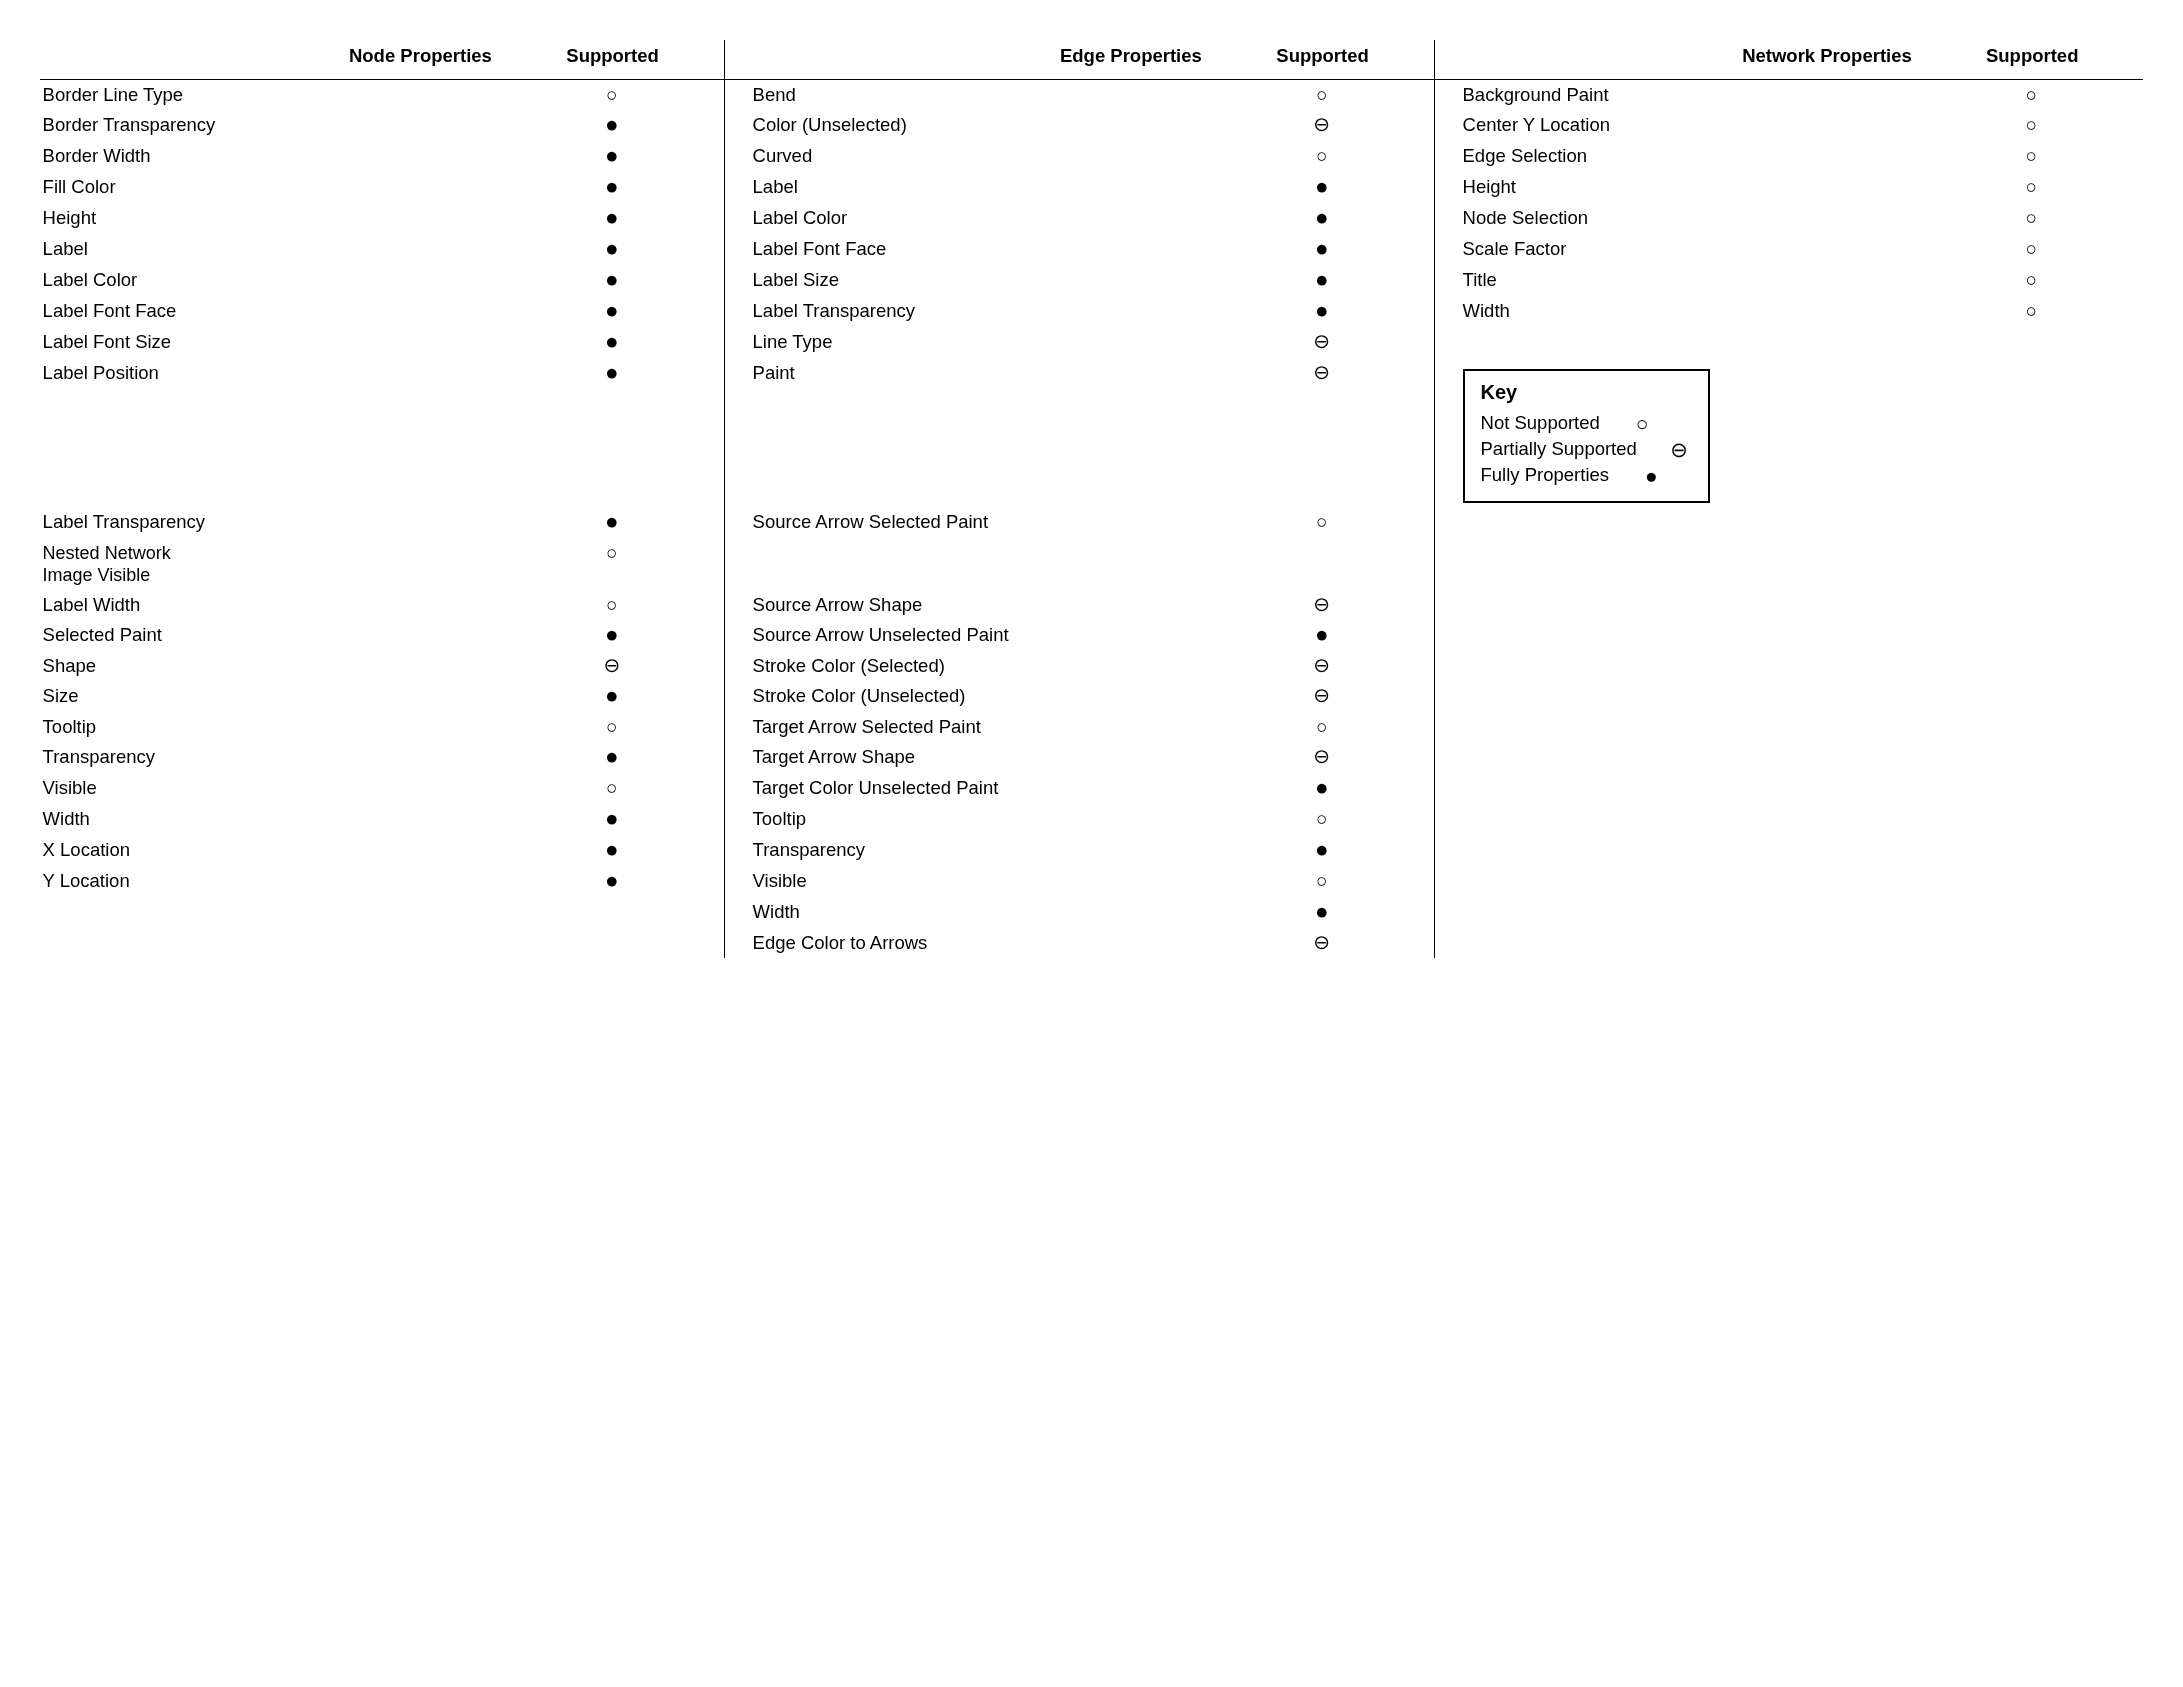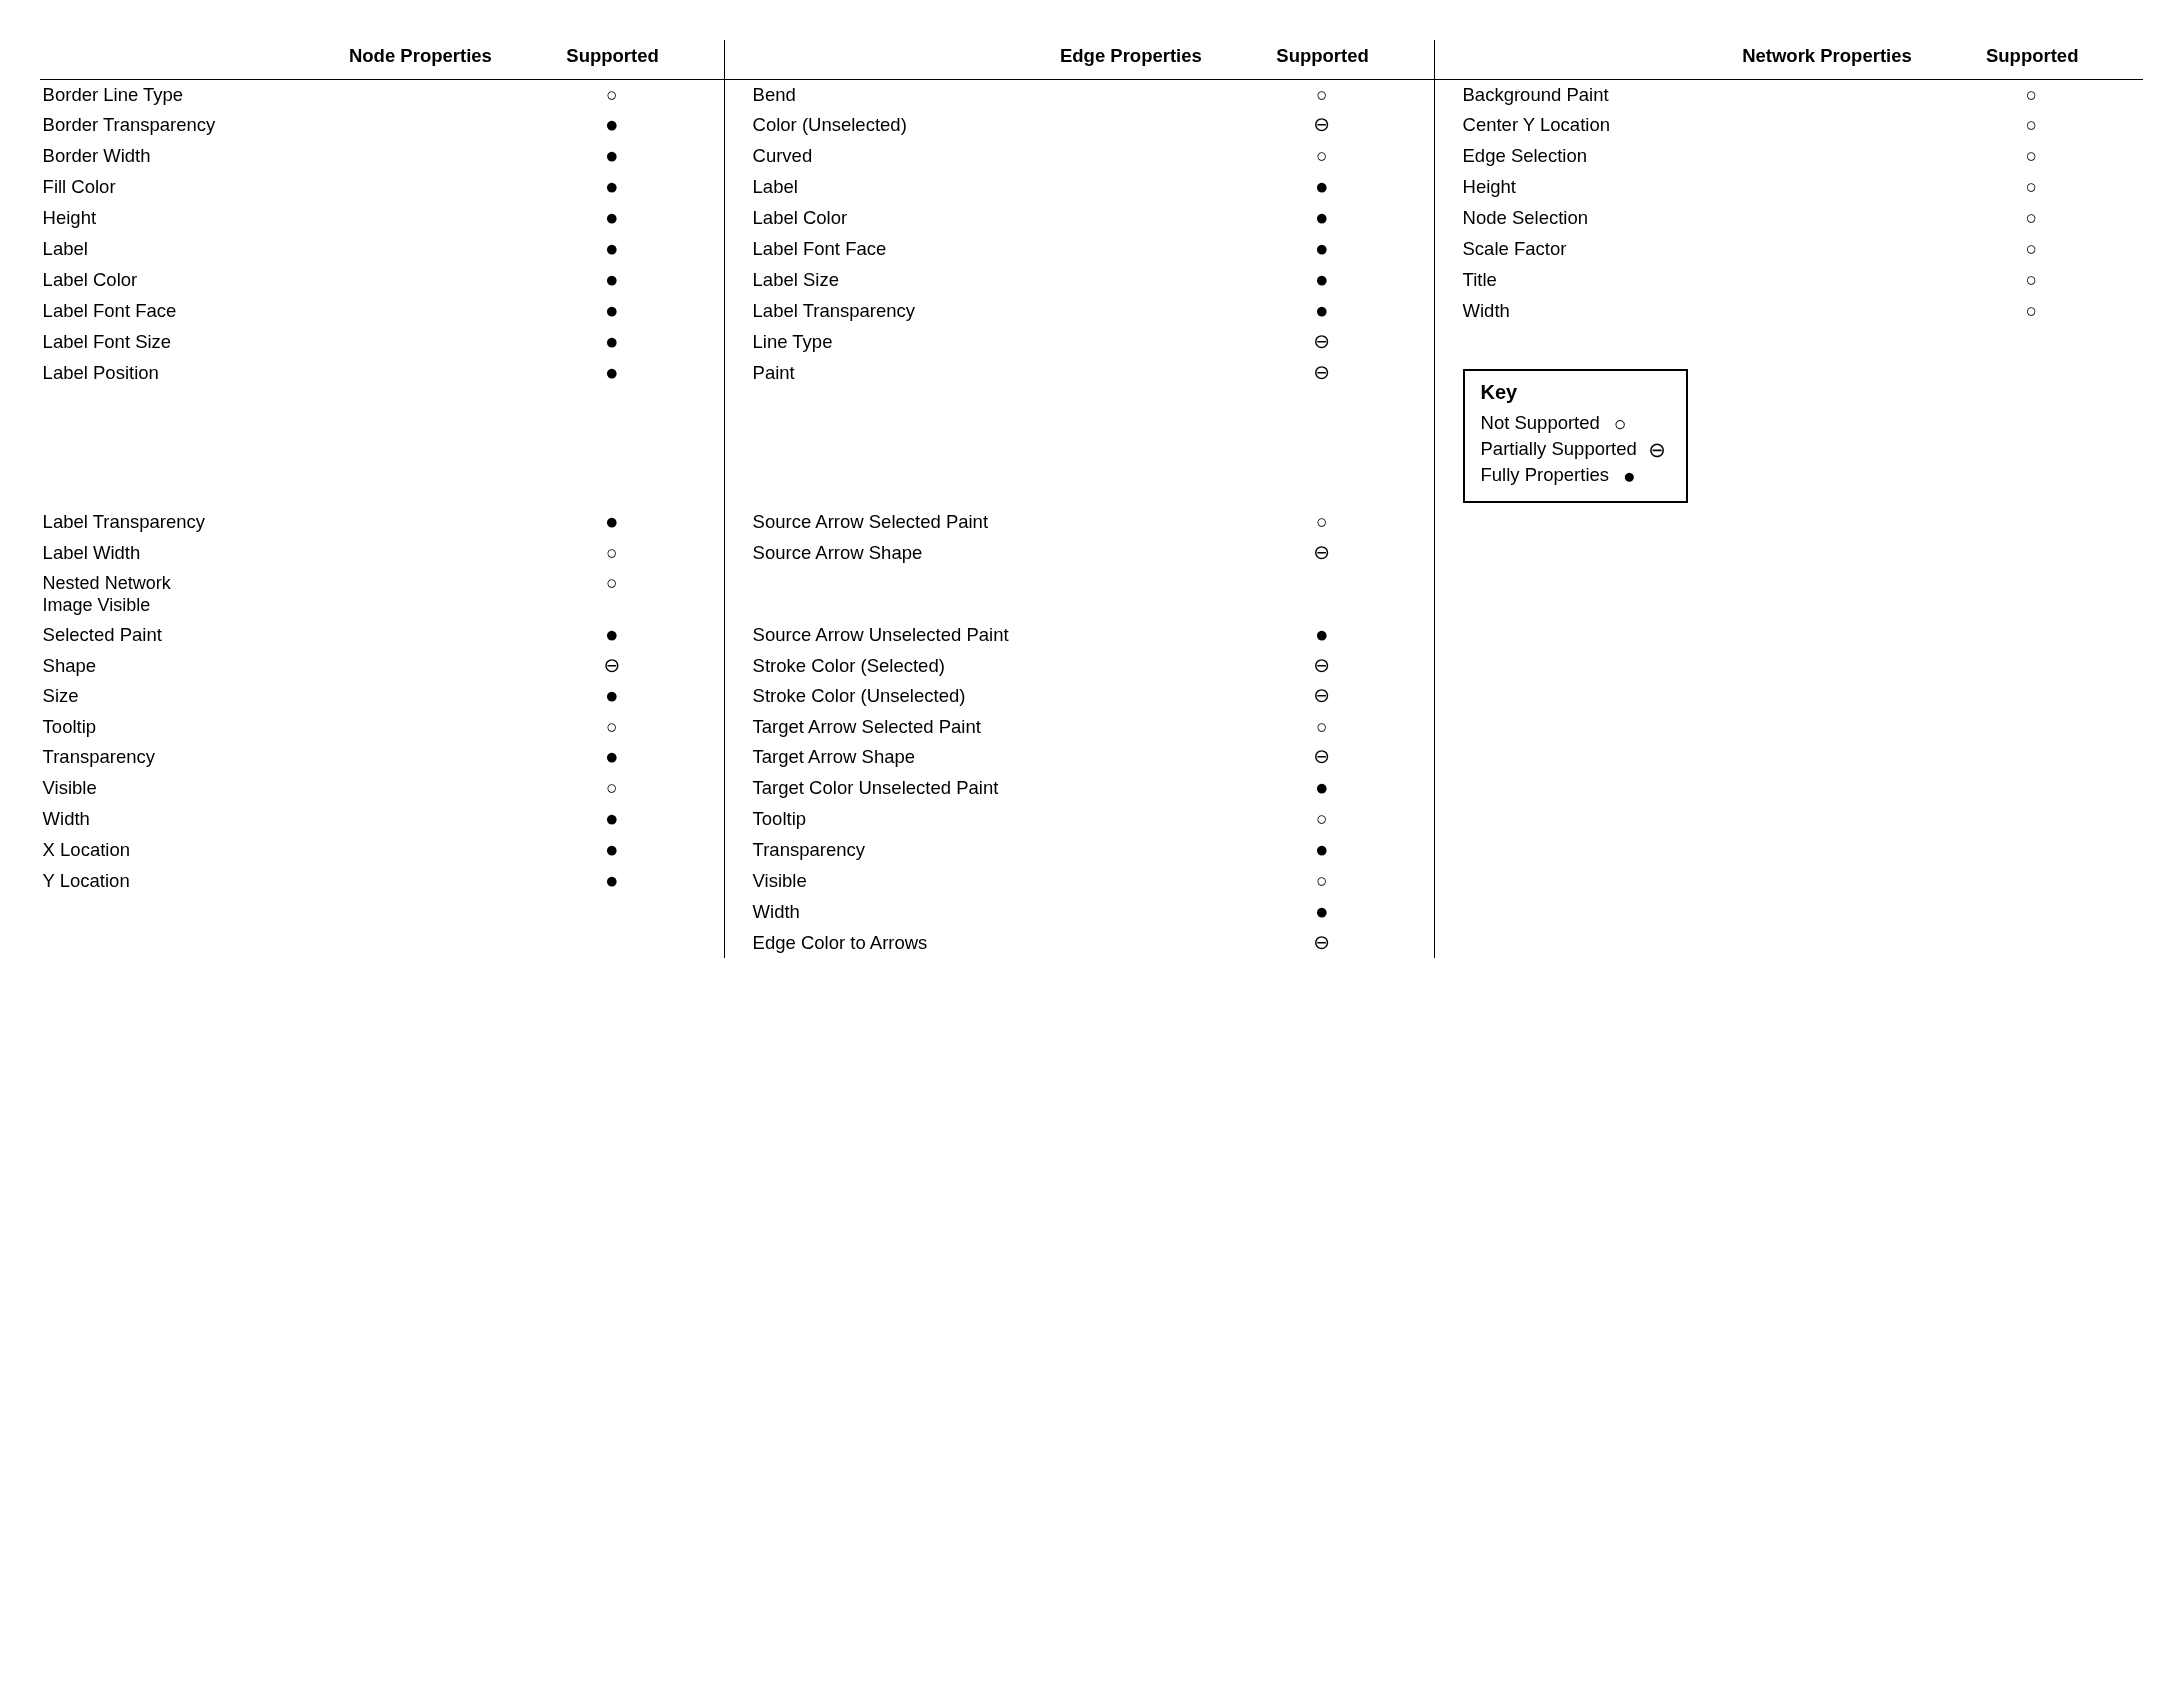--- a/index.html
+++ b/index.html
@@ -58,21 +58,21 @@
       margin-top: 6.6px;
     }
     .key-box .key-title {
       font-weight: bold;
       margin-bottom: 8px;
       font-size: 20px;
     }
     .key-row {
       display: flex;
       align-items: center;
-      gap: 7px;
+      gap: 29px;
       margin-bottom: 4px;
     }
     .key-row .key-label {
       font-size: 18.5px;
     }
     .key-sym {
       font-size: 21px;
       width: 26.5px;
       text-align: center;
     }
@@ -213,35 +213,35 @@
         <td class="col-prop">Label Transparency</td>
         <td class="col-sup"><span class="symbol sym-full">●</span></td>
         <td class="col-sep sep-col"></td>
         <td class="col-prop">Source Arrow Selected Paint</td>
         <td class="col-sup"><span class="symbol sym-none">○</span></td>
         <td class="col-sep sep-col"></td>
         <td class="col-prop"></td>
         <td class="col-sup"></td>
       </tr>
       <tr>
+        <td class="col-prop"><span class="nested-label">Nested Network<br>Image Visible</span></td>
+        <td class="col-sup"><span class="symbol sym-none">○</span></td>
+        <td class="col-sep sep-col"></td>
+        <td class="col-prop"></td>
+        <td class="col-sup"></td>
+        <td class="col-sep sep-col"></td>
+        <td class="col-prop"></td>
+        <td class="col-sup"></td>
+      </tr>
+      <tr>
         <td class="col-prop">Label Width</td>
         <td class="col-sup"><span class="symbol sym-none">○</span></td>
         <td class="col-sep sep-col"></td>
         <td class="col-prop">Source Arrow Shape</td>
         <td class="col-sup"><span class="symbol sym-partial">⊖</span></td>
-        <td class="col-sep sep-col"></td>
-        <td class="col-prop"></td>
-        <td class="col-sup"></td>
-      </tr>
-      <tr>
-        <td class="col-prop"><span class="nested-label">Nested Network<br>Image Visible</span></td>
-        <td class="col-sup"><span class="symbol sym-none">○</span></td>
-        <td class="col-sep sep-col"></td>
-        <td class="col-prop"></td>
-        <td class="col-sup"></td>
         <td class="col-sep sep-col"></td>
         <td class="col-prop"></td>
         <td class="col-sup"></td>
       </tr>
       <tr>
         <td class="col-prop">Selected Paint</td>
         <td class="col-sup"><span class="symbol sym-full">●</span></td>
         <td class="col-sep sep-col"></td>
         <td class="col-prop">Source Arrow Unselected Paint</td>
         <td class="col-sup"><span class="symbol sym-full">●</span></td>

